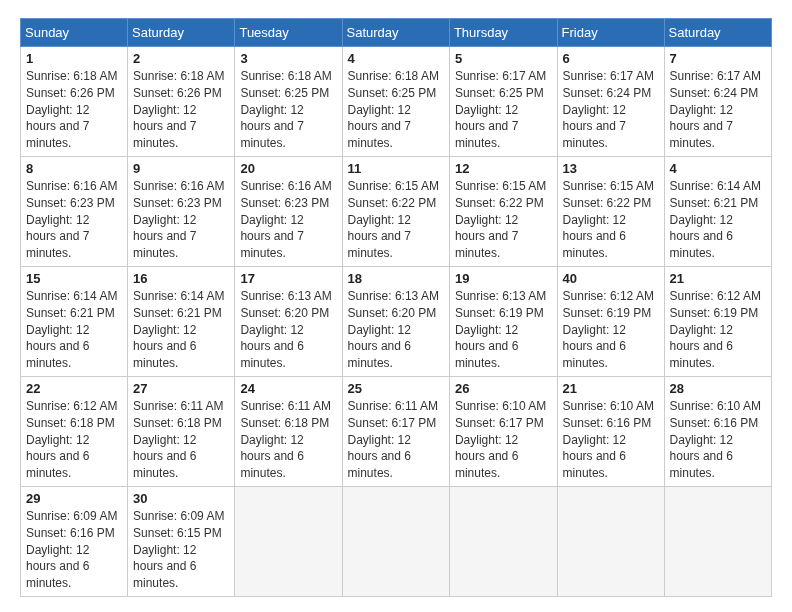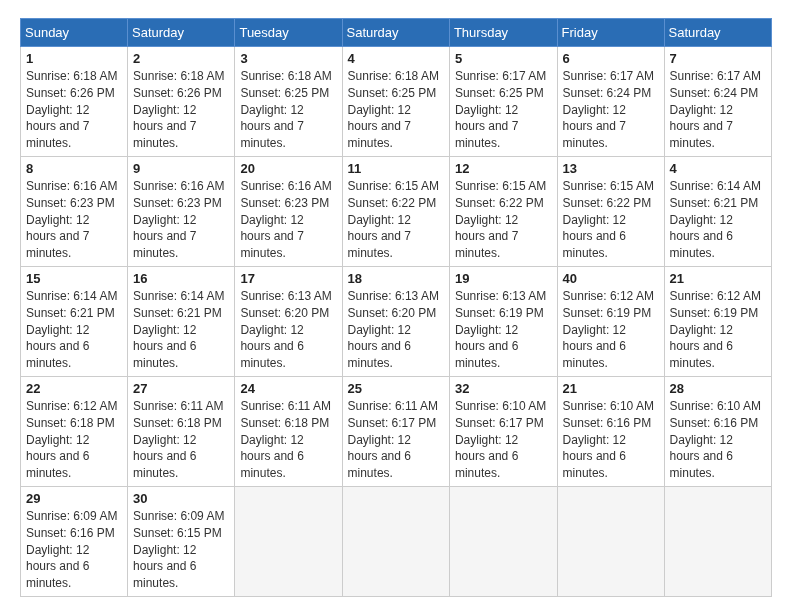--- a/index.html
+++ b/index.html
@@ -299,21 +299,21 @@
           </td>
           <td>
             <span class="day-num">25</span>
         <div class="day-info">
           Sunrise: 6:11 AM<br>
           Sunset: 6:17 PM<br>
           Daylight: 12 hours and 6 minutes.
         </div>
           </td>
           <td>
-            <span class="day-num">32</span>
+            <span class="day-num">26</span>
         <div class="day-info">
           Sunrise: 6:10 AM<br>
           Sunset: 6:17 PM<br>
           Daylight: 12 hours and 6 minutes.
         </div>
           </td>
           <td>
             <span class="day-num">21</span>
         <div class="day-info">
           Sunrise: 6:10 AM<br>

